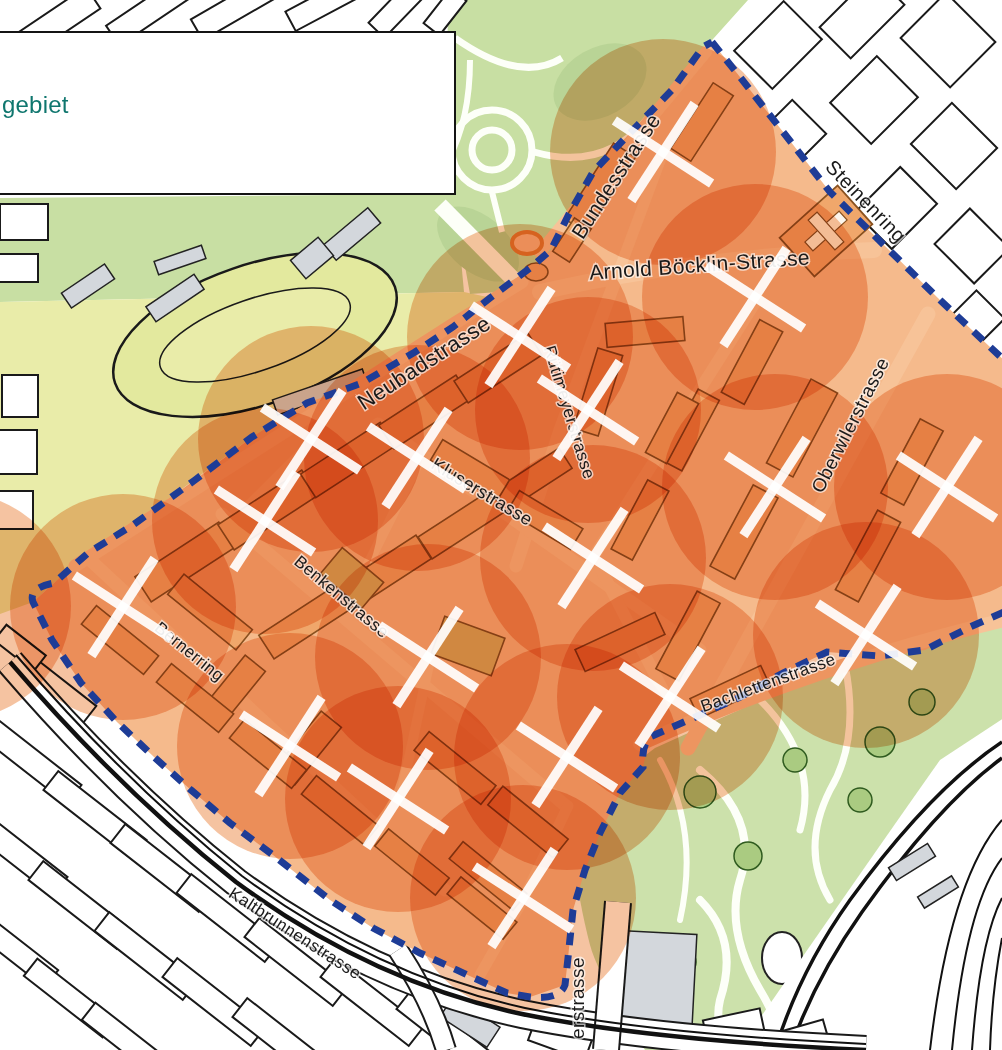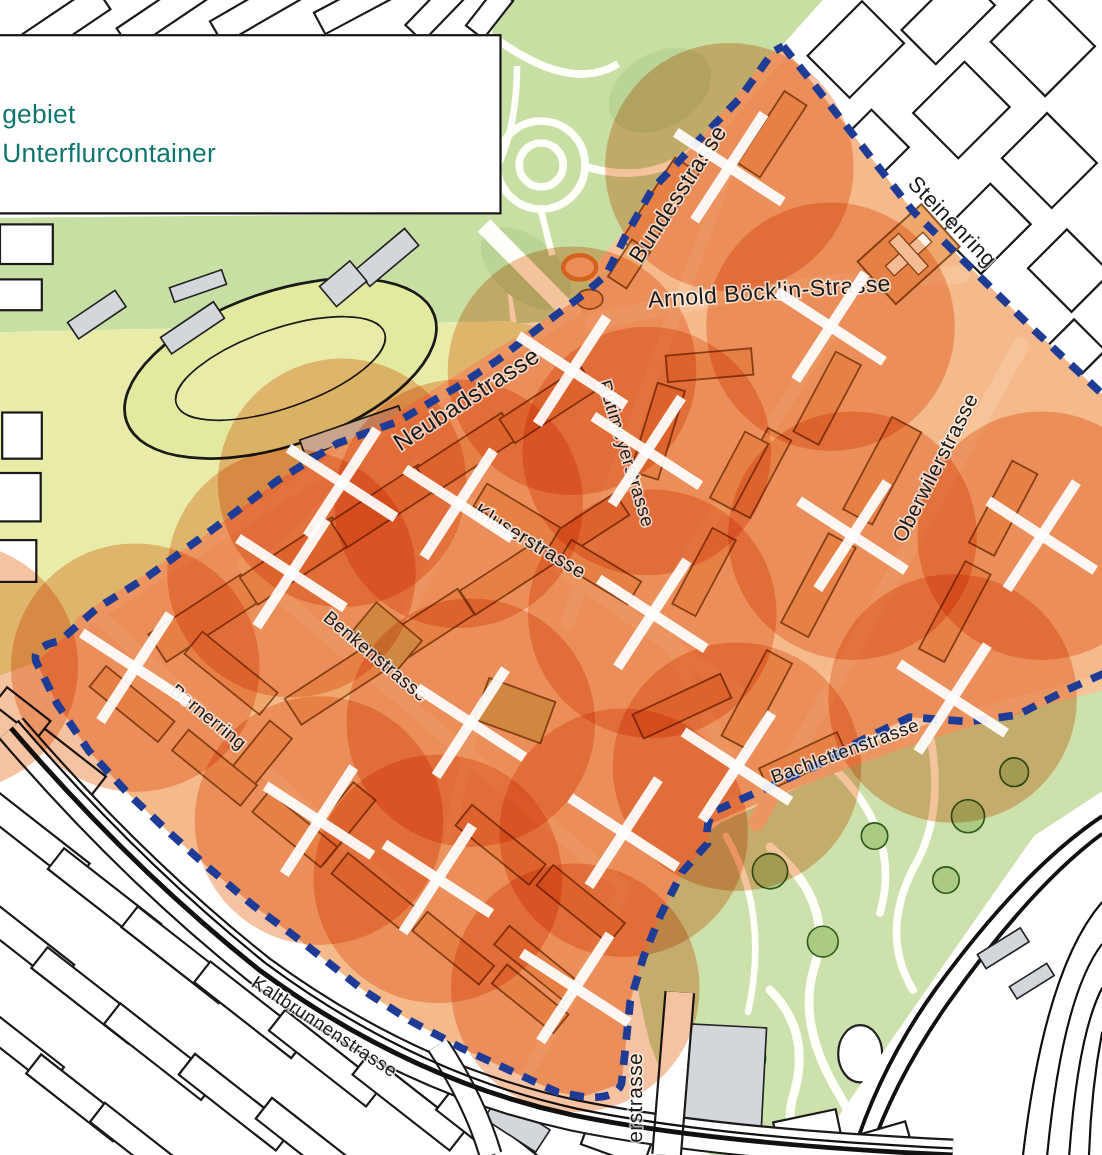--- a/index.html
+++ b/index.html
@@ -298,15 +298,14 @@
           <line x1="-41" y1="41" x2="41" y2="-41" stroke="#ffffff" stroke-width="9.5" stroke-opacity="0.92"></line>
         </g>
         <g transform="translate(523 898) rotate(-12)">
           <line x1="-41" y1="-41" x2="41" y2="41" stroke="#ffffff" stroke-width="9.5" stroke-opacity="0.92"></line>
           <line x1="-41" y1="41" x2="41" y2="-41" stroke="#ffffff" stroke-width="9.5" stroke-opacity="0.92"></line>
         </g>
       </g>
     </svg>
   <div id="legend">
     <span class="line">gebiet</span>
-    <span class="line">Unterflurcontainer</span>
   </div>
 </div>
 
 </body></html>

